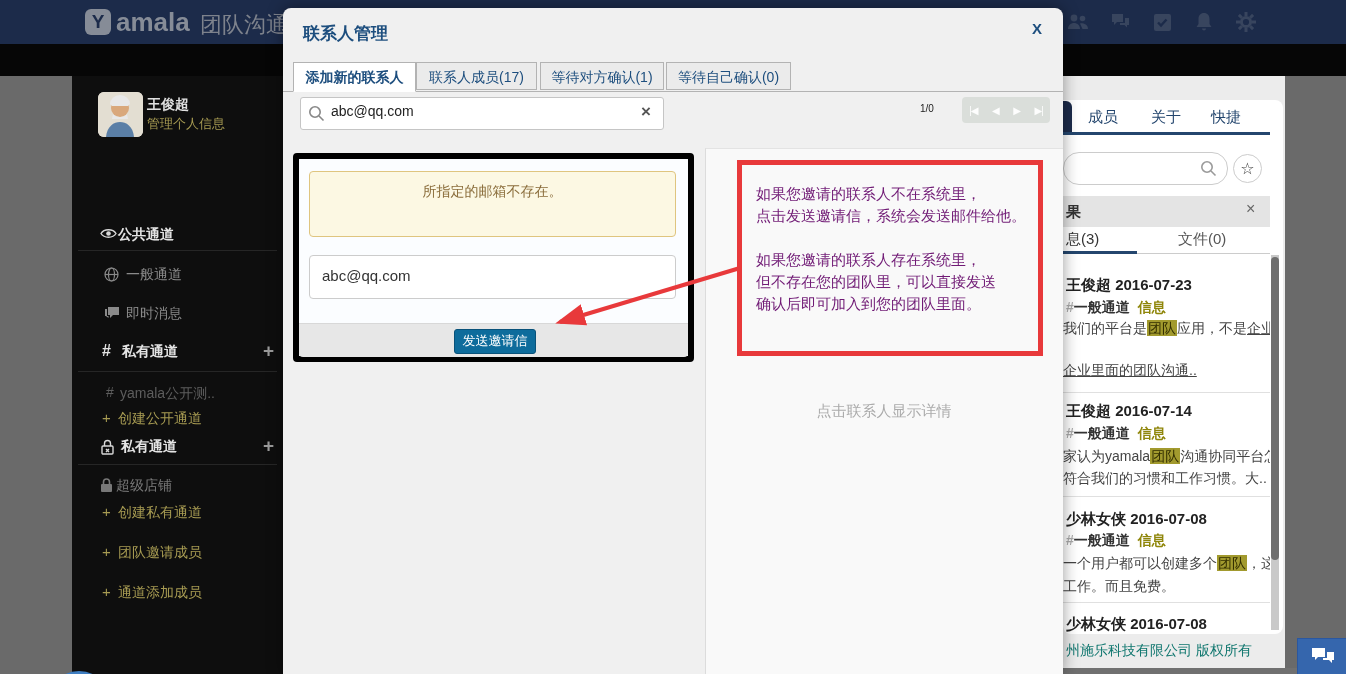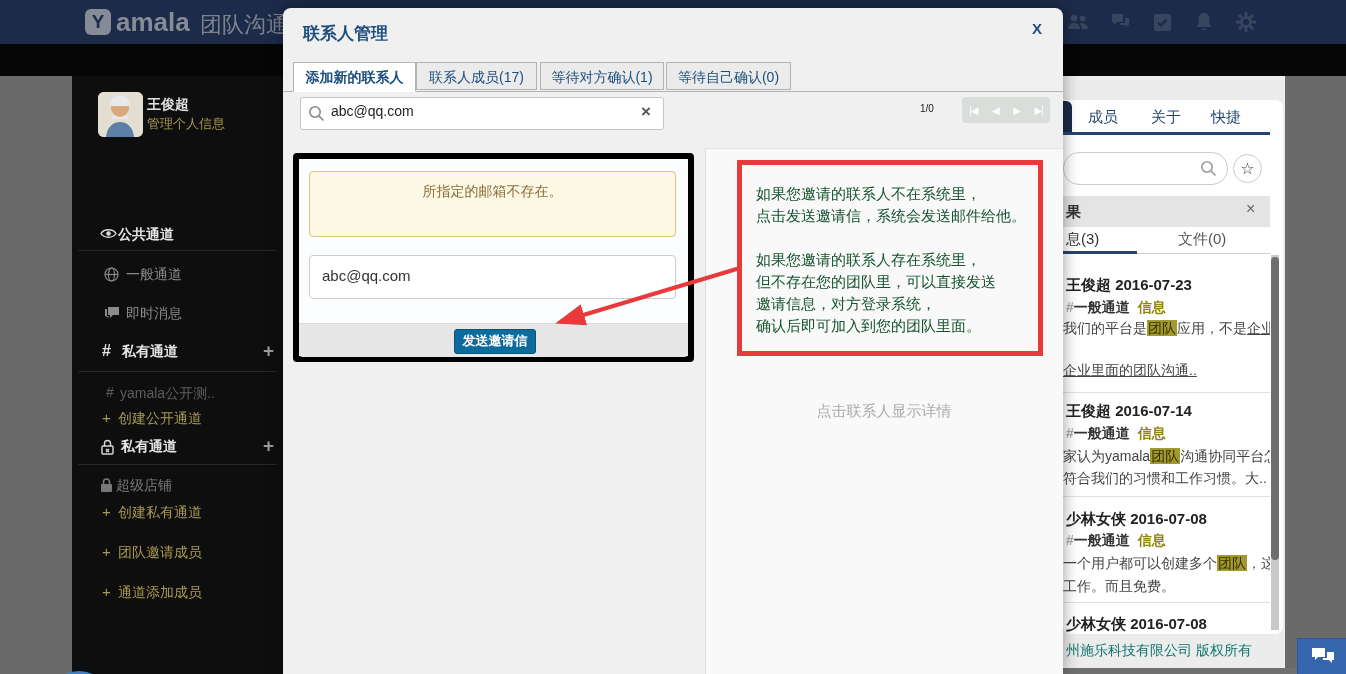--- a/index.html
+++ b/index.html
@@ -103,23 +103,23 @@
             border:1px solid #dfc57f;border-radius:4px;color:#8a6d3b;font-size:14px;text-align:center;}
   .m-notice .nl1{margin-top:11px;} .m-notice .nl2{margin-top:9px;}
   .m-email{position:absolute;left:10px;top:96px;width:365px;height:42px;background:#fff;
            border:1px solid #ccc;border-radius:4px;}
   .m-email input{position:absolute;left:10px;top:10px;width:340px;border:none;outline:none;
                  background:transparent;font-size:15px;color:#333;font-family:inherit;}
   .m-cfooter{position:absolute;left:0;top:164px;width:389px;height:33px;background:#e7e7e7;
              border-top:1px solid #d8d8d8;border-radius:0 0 4px 4px;}
   .m-send{position:absolute;left:155px;top:5px;width:80px;height:23px;background:#0e6c9c;
           border:1px solid #09527a;border-radius:3px;color:#fff;font-size:13px;line-height:22px;
-          text-align:center;cursor:pointer;font-weight:bold;}
+          text-align:center;cursor:pointer;}
   .m-redbox{left:454px;top:152px;width:296px;height:186px;border:5px solid #e8393b;}
-  .ann-line{height:22px;font-size:15px;color:#14532d;white-space:nowrap;}
+  .ann-line{height:22px;font-size:15px;color:#701a75;white-space:nowrap;}
   .m-redbox .inner{position:absolute;left:14px;top:20px;}
   .m-hint{left:422px;top:394px;width:358px;text-align:center;font-size:15px;color:#ababab;}
   .arrow-ovl{left:0;top:0;width:1346px;height:674px;z-index:60;pointer-events:none;}
 </style>
 </head>
 <body>
 
 <div class="abs topbar">
   <div class="abs logo-badge">Y</div>
   <div class="abs logo-text">amala</div>
@@ -369,21 +369,20 @@
     </div>
   </div>
 
   <div class="m-el m-redbox">
     <div class="inner">
       <div class="ann-line">如果您邀请的联系人不在系统里，</div>
       <div class="ann-line">点击发送邀请信，系统会发送邮件给他。</div>
       <div class="ann-line"></div>
       <div class="ann-line">如果您邀请的联系人存在系统里，</div>
       <div class="ann-line">但不存在您的团队里，可以直接发送</div>
-      <div class="ann-line">邀请信息，对方登录系统，</div>
       <div class="ann-line">确认后即可加入到您的团队里面。</div>
     </div>
   </div>
   <div class="m-el m-hint">点击联系人显示详情</div>
 </div>
 
 <svg class="abs arrow-ovl">
   <defs>
     <marker id="ah" markerUnits="userSpaceOnUse" markerWidth="30" markerHeight="22" refX="25" refY="11" orient="auto">
       <polygon points="0,0 30,11 0,22" fill="#e8393b"></polygon>

